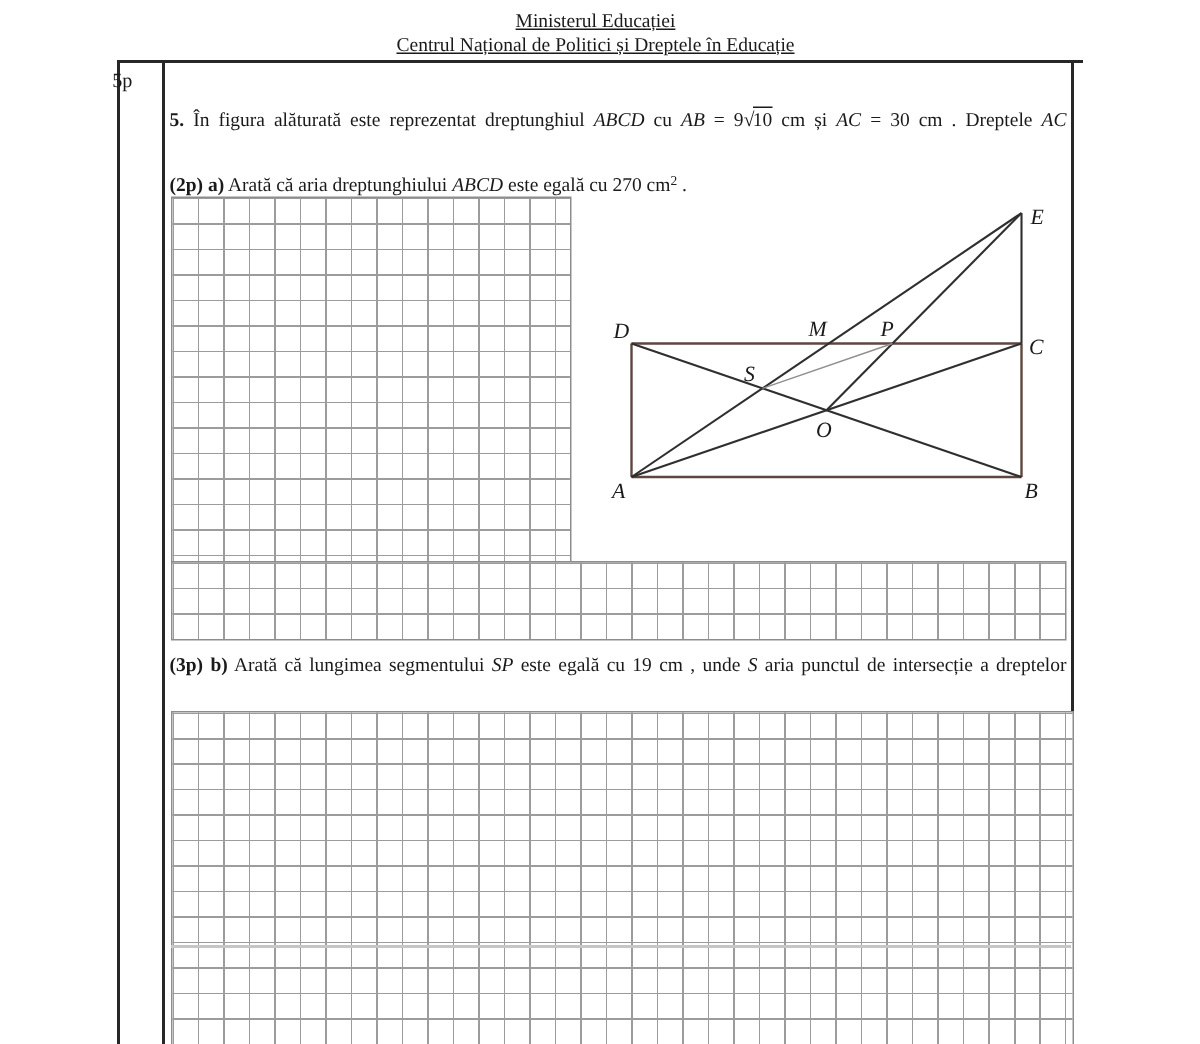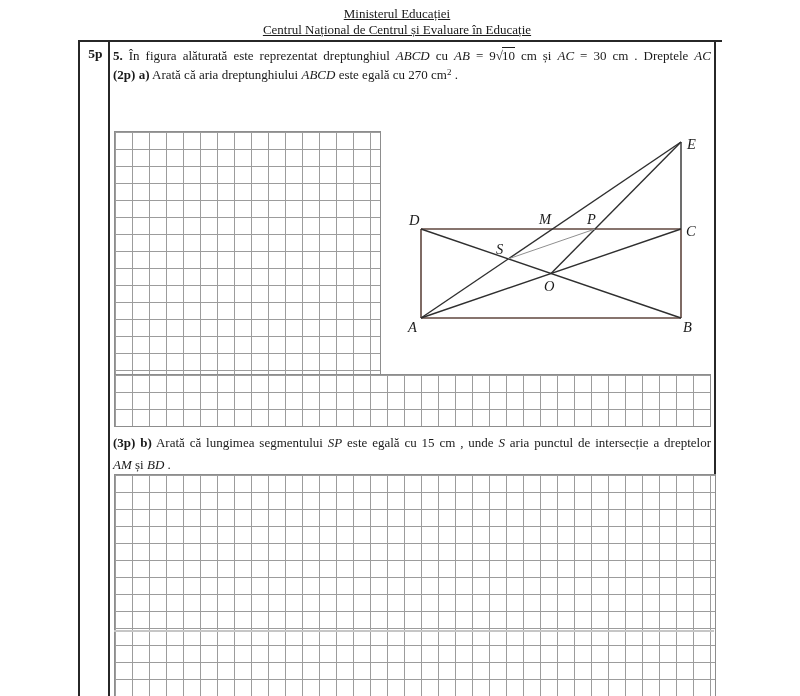--- a/index.html
+++ b/index.html
@@ -9,24 +9,24 @@
     font-family:"Liberation Serif", serif;
     color:#1a1a1a;
   }
   .abs{position:absolute;}
   
   .hdr{left:0;width:794px;text-align:center;font-size:13px;line-height:15px;text-decoration:underline;}
   
   .hline{background:#272727;}
   .vline{background:#272727;}
   
-  .pts{left:81px;top:46px;width:29px;text-align:center;font-weight:bold;font-size:13.5px;}
+  .pts{left:67px;top:46px;width:29px;text-align:center;font-weight:normal;font-size:13.5px;}
   
   .para{left:113px;top:46px;width:598px;font-size:13px;}
-  .pline{height:19.3px;line-height:19.3px;white-space:nowrap;}
+  .pline{height:19.3px;line-height:19.3px;white-space:nowrap;margin-top:24px;}
   .pline.j{text-align:justify;text-align-last:justify;}
   .bpara{left:113px;top:432px;width:598px;font-size:13px;}
   .bline{height:22px;line-height:22px;white-space:nowrap;}
   .bline.j{text-align:justify;text-align-last:justify;}
   i{font-style:italic;}
   b{font-weight:bold;}
   sup{font-size:9px;vertical-align:4px;line-height:0;}
   .radtop{border-top:1.2px solid #1a1a1a;display:inline-block;line-height:15px;}
   .rad{letter-spacing:-1px;}
   
@@ -39,21 +39,21 @@
     background-color:#ffffff;
   }
   .grid-divider{background:#c6c6c6;}
   
   .flabel{font-family:"Liberation Serif", serif;font-style:italic;font-size:14.5px;fill:#1a1a1a;}
 </style>
 </head>
 <body>
 
 <div class="abs hdr" style="top:6px">Ministerul Educației</div>
-<div class="abs hdr" style="top:22px">Centrul Național de Centrul și Evaluare în Educație</div>
+<div class="abs hdr" style="top:22px">Centrul Național de Politici și Dreptele în Educație</div>
 
 <div class="abs hline" style="left:78px;top:40px;width:644px;height:2px"></div>
 <div class="abs vline" style="left:78px;top:40px;width:2px;height:656px"></div>
 <div class="abs vline" style="left:108px;top:40px;width:1.5px;height:656px"></div>
 <div class="abs vline" style="left:714px;top:40px;width:1.5px;height:656px"></div>
 
 <div class="abs pts">5p</div>
 
 <div class="abs para">
   <div class="pline j"><b>5.</b><span> În figura alăturată este reprezentat dreptunghiul </span><i>ABCD</i><span> cu </span><i>AB</i><span> = 9</span><span class="rad">√</span><span class="radtop">10</span><span> cm și </span><i>AC</i><span> = 30 cm . Dreptele </span><i>AC</i></div>
@@ -83,18 +83,17 @@
   <text class="flabel" x="288" y="108">C</text>
   <text class="flabel" x="11" y="97">D</text>
   <text class="flabel" x="289" y="21">E</text>
   <text class="flabel" x="141" y="96">M</text>
   <text class="flabel" x="189" y="96">P</text>
   <text class="flabel" x="98" y="126">S</text>
   <text class="flabel" x="146" y="163">O</text>
 </svg>
 
 <div class="abs bpara">
-  <div class="bline j"><b>(3p) b)</b><span> Arată că lungimea segmentului </span><i>SP</i><span> este egală cu 15 cm , unde </span><i>S</i><span> aria punctul de intersecție a dreptelor</span></div>
-  <div class="bline"><i>AM</i><span> și </span><i>BD</i><span> .</span></div>
+  <div class="bline j"><b>(3p) b)</b><span> Arată că lungimea segmentului </span><i>SP</i><span> este egală cu 19 cm , unde </span><i>S</i><span> aria punctul de intersecție a dreptelor</span></div>
 </div>
 
 <div class="grid" style="left:114px;top:474px;width:600px;height:222px"></div>
 <div class="abs grid-divider" style="left:114px;top:630px;width:600px;height:2px"></div>
 
 </body></html>

